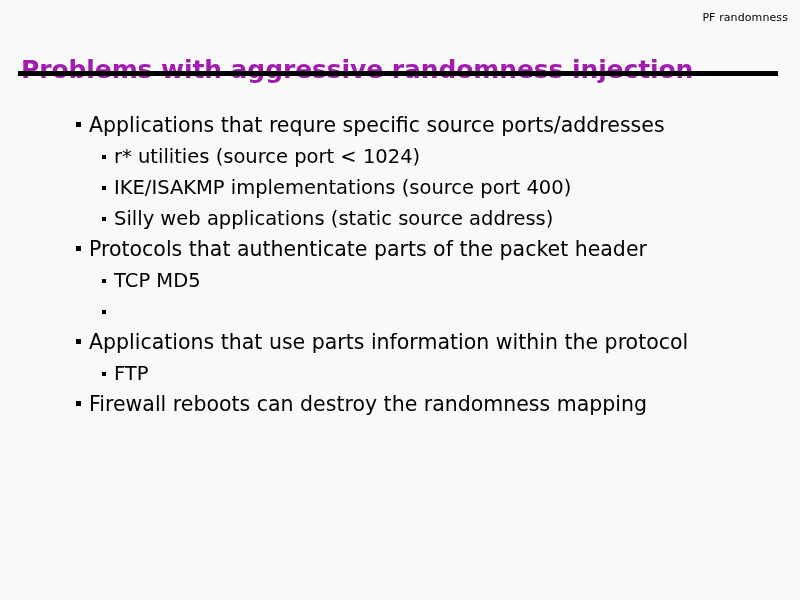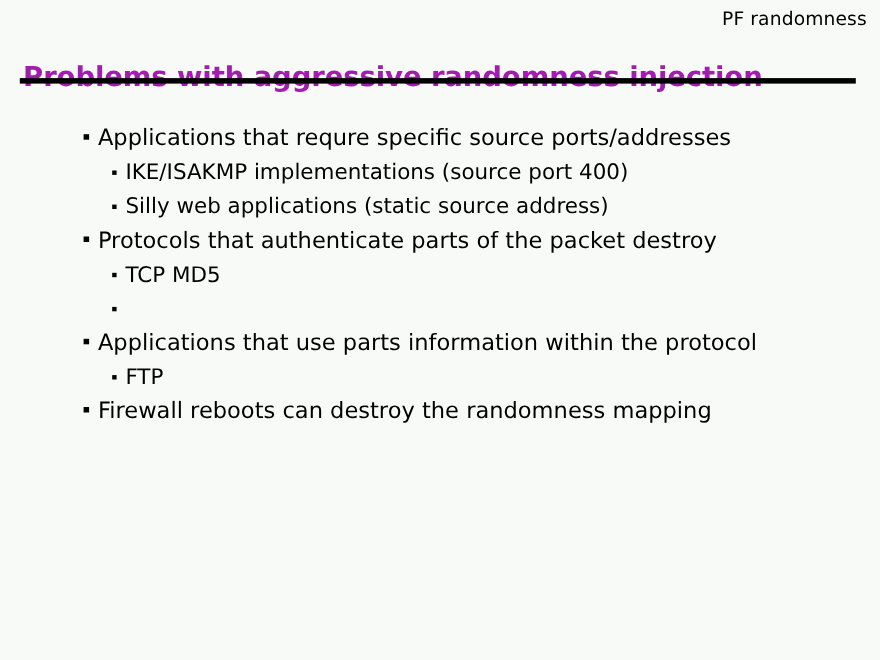--- a/index.html
+++ b/index.html
@@ -22,21 +22,21 @@
     width: 800px;
     height: 600px;
     box-sizing: border-box;
   }
 
   
   .slide-header {
     position: absolute;
     top: 8px;
     right: 12px;
-    font-size: 17px;
+    font-size: 11px;
     line-height: 20px;
     letter-spacing: 0.1px;
     white-space: nowrap;
     color: #000;
   }
 
   
   .slide-title {
     position: absolute;
     top: 38px;
@@ -116,23 +116,24 @@
 <div class="slide">
 
   <div class="slide-header">PF randomness</div>
 
   <h1 class="slide-title">Problems with aggressive randomness injection</h1>
 
   <div class="title-rule"></div>
 
   <ul class="body-list">
       <li class="bullet-line level-1"><span class="bullet-marker"></span><span class="bullet-text">Applications that requre specific source ports/addresses</span></li>
+      <li class="bullet-line level-2"><span class="bullet-marker"></span><span class="bullet-text">r* utilities (source port &lt; 1024)</span></li>
       <li class="bullet-line level-2"><span class="bullet-marker"></span><span class="bullet-text">IKE/ISAKMP implementations (source port 400)</span></li>
       <li class="bullet-line level-2"><span class="bullet-marker"></span><span class="bullet-text">Silly web applications (static source address)</span></li>
-      <li class="bullet-line level-1"><span class="bullet-marker"></span><span class="bullet-text">Protocols that authenticate parts of the packet destroy</span></li>
+      <li class="bullet-line level-1"><span class="bullet-marker"></span><span class="bullet-text">Protocols that authenticate parts of the packet header</span></li>
       <li class="bullet-line level-2"><span class="bullet-marker"></span><span class="bullet-text">TCP MD5</span></li>
       <li class="bullet-line level-2"><span class="bullet-marker"></span></li>
       <li class="bullet-line level-1"><span class="bullet-marker"></span><span class="bullet-text">Applications that use parts information within the protocol</span></li>
       <li class="bullet-line level-2"><span class="bullet-marker"></span><span class="bullet-text">FTP</span></li>
       <li class="bullet-line level-1"><span class="bullet-marker"></span><span class="bullet-text">Firewall reboots can destroy the randomness mapping</span></li>
     </ul>
 
 </div>
 
 </body></html>

